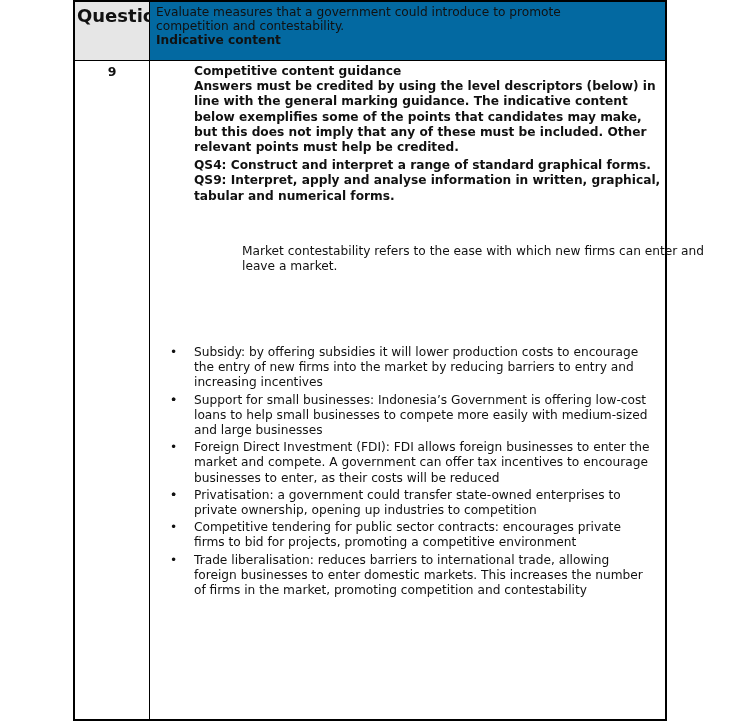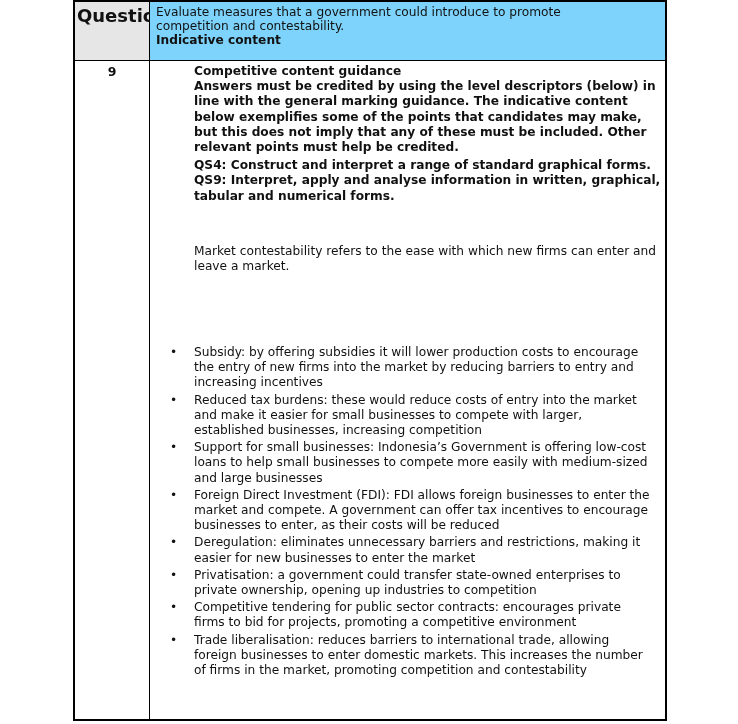--- a/index.html
+++ b/index.html
@@ -4,21 +4,21 @@
 <style>
   html, body { margin:0; padding:0; background:#ffffff; }
   body { width:738px; height:724px; position:relative; overflow:hidden;
          font-family:"DejaVu Sans", "Liberation Sans", sans-serif; color:#111; }
   .tbl { position:absolute; left:73px; top:0px; width:594px; height:721px;
          border:2px solid #000; box-sizing:border-box; }
   .hdr { position:absolute; left:0; top:0; width:100%; height:59px;
          border-bottom:1.5px solid #000; box-sizing:border-box; }
   .hdr-left { position:absolute; left:0; top:0; width:75px; height:100%;
               background:#e6e6e6; border-right:1.5px solid #000; box-sizing:border-box; }
-  .hdr-right { position:absolute; left:75px; top:0; right:0; height:100%; background:#7dd3fc; }
+  .hdr-right { position:absolute; left:75px; top:0; right:0; height:100%; background:#0369a1; }
   .q-label { position:absolute; left:2px; top:3px; font-weight:bold; font-size:18px; }
   .q-text { position:absolute; left:6px; top:3px; width:480px; font-size:12.2px; line-height:14px; }
   .q-sub { font-weight:bold; display:block; }
   .body-left { position:absolute; left:0; top:59px; width:75px; bottom:0;
                border-right:1.5px solid #000; box-sizing:border-box; }
   .qnum { position:absolute; left:0; width:100%; top:3px; text-align:center; font-weight:bold; font-size:12.5px; }
   .body-right { position:absolute; left:75px; top:59px; right:0; bottom:0; }
   .guide { position:absolute; left:44px; top:3px; width:470px; font-size:12.2px; line-height:15.2px; font-weight:bold; }
   .guide p { margin:0; }
   .guide .qs-head { margin-top:3px; }
@@ -49,26 +49,26 @@
     <div class="qnum">9</div>
   </div>
 
   <div class="body-right">
     <div class="guide">
       <p>Competitive content guidance</p>
       <p>Answers must be credited by using the level descriptors (below) in line with the general marking guidance. The indicative content below exemplifies some of the points that candidates may make, but this does not imply that any of these must be included. Other relevant points must help be credited.</p>
       <p class="qs-body">QS4: Construct and interpret a range of standard graphical forms. QS9: Interpret, apply and analyse information in written, graphical, tabular and numerical forms.</p>
     </div>
 
-    <p class="plain" style="top:183px;">Market contestability refers to the ease with which new firms can enter and leave a market.</p>
+    <p class="plain" style="top:183px;margin-left:48px;">Market contestability refers to the ease with which new firms can enter and leave a market.</p>
 
     <ul class="bullets">
       <li><span class="dot">•</span><span>Subsidy:  by offering subsidies it will lower production costs to encourage the entry of new firms into the market by reducing barriers to entry and increasing incentives</span></li>
-      <li><span class="dot">•</span><span>Reduced tax burdens: these would reduce costs of entry into the market and make it easier for small businesses to compete with larger, established businesses, increasing competition</span></li>
+      <li><span class="dot">•</span></li>
       <li><span class="dot">•</span><span>Support for small businesses: Indonesia’s Government is offering low-cost loans to help small businesses to compete more easily with medium-sized and large businesses</span></li>
       <li><span class="dot">•</span><span>Foreign Direct Investment (FDI): FDI allows foreign businesses to enter the market and compete. A government can offer tax incentives to encourage businesses to enter, as their costs will be reduced</span></li>
-      <li><span class="dot">•</span><span>Deregulation: eliminates unnecessary barriers and restrictions, making it easier for new businesses to enter the market</span></li>
+      <li><span class="dot">•</span></li>
       <li><span class="dot">•</span><span>Privatisation: a government could transfer state-owned enterprises to private ownership, opening up industries to competition</span></li>
       <li><span class="dot">•</span><span>Competitive tendering for public sector contracts: encourages private firms to bid for projects, promoting a competitive environment</span></li>
       <li><span class="dot">•</span><span>Trade liberalisation: reduces barriers to international trade, allowing foreign businesses to enter domestic markets. This increases the number of firms in the market, promoting competition and contestability</span></li>
     </ul>
   </div>
 </div>
 
 </body></html>

